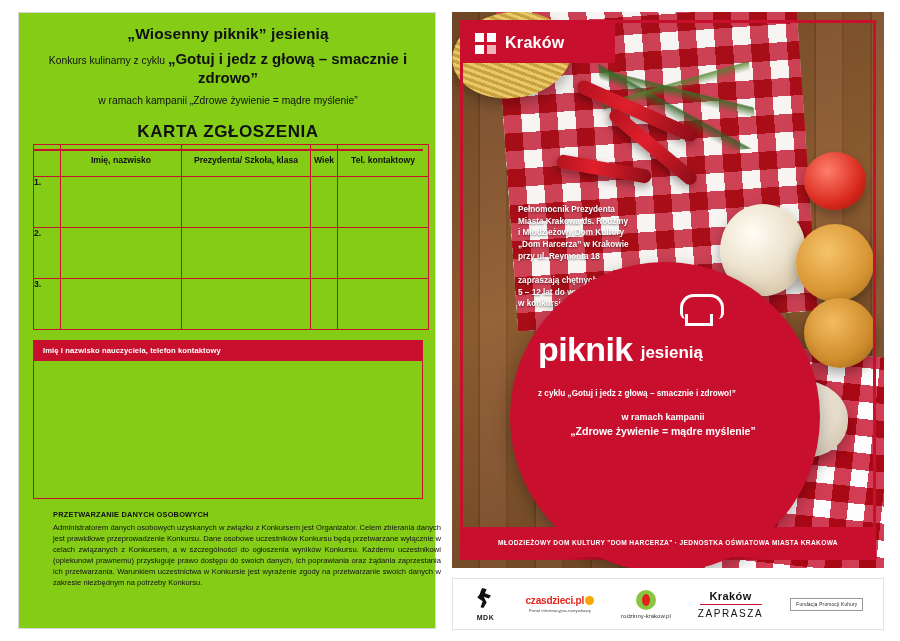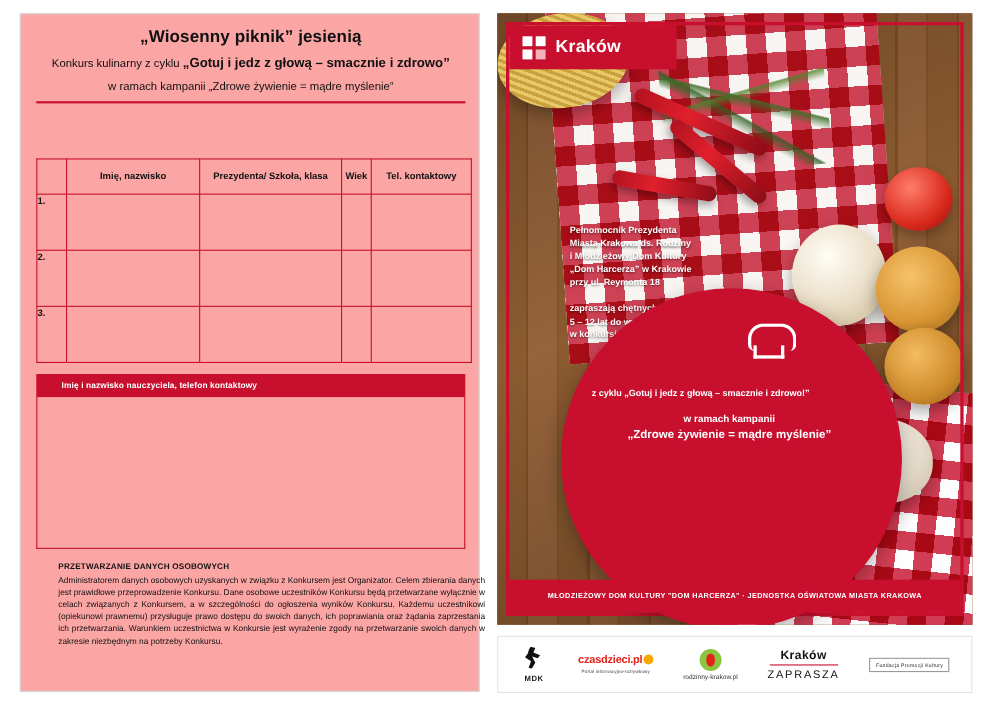--- a/index.html
+++ b/index.html
@@ -8,33 +8,33 @@
     background:#ffffff;
     font-family:"Liberation Sans", sans-serif;
     color:#1a1a1a;
     overflow:hidden;
   }
   .page{position:relative;width:900px;height:641px;background:#ffffff;}
 
   
   .form-sheet{
     position:absolute;left:18px;top:12px;width:418px;height:617px;
-    background:#fca5a5;border:1px solid #d8d8d8;
+    background:#84cc16;border:1px solid #d8d8d8;
     box-sizing:border-box;
   }
   .form-inner{position:absolute;left:14px;top:12px;width:390px;}
 
   .f-title{
     text-align:center;font-size:15.5px;font-weight:bold;color:#111;
     letter-spacing:.1px;line-height:1.15;
   }
   .f-sub1{
     text-align:center;font-size:10.3px;margin-top:7px;line-height:1.25;color:#111;
   }
-  .f-sub1 b{font-size:12px;}
+  .f-sub1 b{font-size:15px;}
   .f-sub2{
     text-align:center;font-size:10.3px;margin-top:8px;color:#111;
   }
   .f-karta{
     text-align:center;font-size:17px;font-weight:bold;letter-spacing:.6px;
     margin-top:16px;color:#111;
   }
   .karta-rule{
     margin:7px auto 0;width:100%;height:2px;background:#c8102e;
   }
@@ -61,21 +61,21 @@
   .col-tel{width:90px;}
   .th-age{font-size:6.6px;}
   .tbl tbody td{height:50px;vertical-align:top;}
   .rownum{
     font-size:11px;font-weight:bold;text-align:left;
     padding:5px 0 0 7px;vertical-align:top;
   }
   .teacher-bar{
     position:absolute;left:14px;top:327px;width:390px;height:21px;
     background:#c8102e;color:#ffffff;font-size:7.6px;font-weight:bold;
-    display:flex;align-items:center;padding-left:23px;box-sizing:border-box;
+    display:flex;align-items:center;padding-left:10px;box-sizing:border-box;
     letter-spacing:.1px;
   }
   .teacher-box{
     position:absolute;left:14px;top:348px;width:390px;height:138px;
     border:1px solid #c8102e;border-top:none;box-sizing:border-box;
   }
 
   .rodo{
     position:absolute;left:34px;top:497px;width:390px;
   }
@@ -273,20 +273,21 @@
 
 <div class="page">
 
   <div class="form-sheet">
     <div class="form-inner">
       <div class="f-title">„Wiosenny piknik” jesienią</div>
       <div class="f-sub1">
         <span>Konkurs kulinarny z cyklu </span><b>„Gotuj i jedz z głową – smacznie i zdrowo”</b>
       </div>
       <div class="f-sub2">w ramach kampanii „Zdrowe żywienie = mądre myślenie”</div>
+      <div class="f-karta">KARTA ZGŁOSZENIA</div>
       <div class="karta-rule"></div>
     </div>
 
     <table class="tbl">
       <thead>
         <tr>
           <th class="col-n"></th>
           <th class="col-name">Imię, nazwisko</th>
           <th class="col-school">Prezydenta/ Szkoła, klasa</th>
           <th class="col-age th-age">Wiek</th>
@@ -367,20 +368,24 @@
 w konkursie kulinarnym</div>
     </div>
 
     <div class="circle"></div>
     <div class="chef">
       <div class="hat"></div>
         <div class="band"></div>
     </div>
 
     <div class="circ-text">
+      <div class="t-piknik-row">
+        <div class="t-piknik">piknik</div>
+        <div class="t-jesienia">jesienią</div>
+      </div>
       <div class="t-cykl">z cyklu  „Gotuj i jedz z głową – smacznie i zdrowo!”</div>
       <div class="t-kamp">
         <div>w ramach kampanii</div>
         <div class="l2">„Zdrowe żywienie = mądre myślenie”</div>
       </div>
     </div>
 
     <div class="foot-bar">MŁODZIEŻOWY DOM KULTURY "DOM HARCERZA" · JEDNOSTKA OŚWIATOWA MIASTA KRAKOWA</div>
   </div>
 

